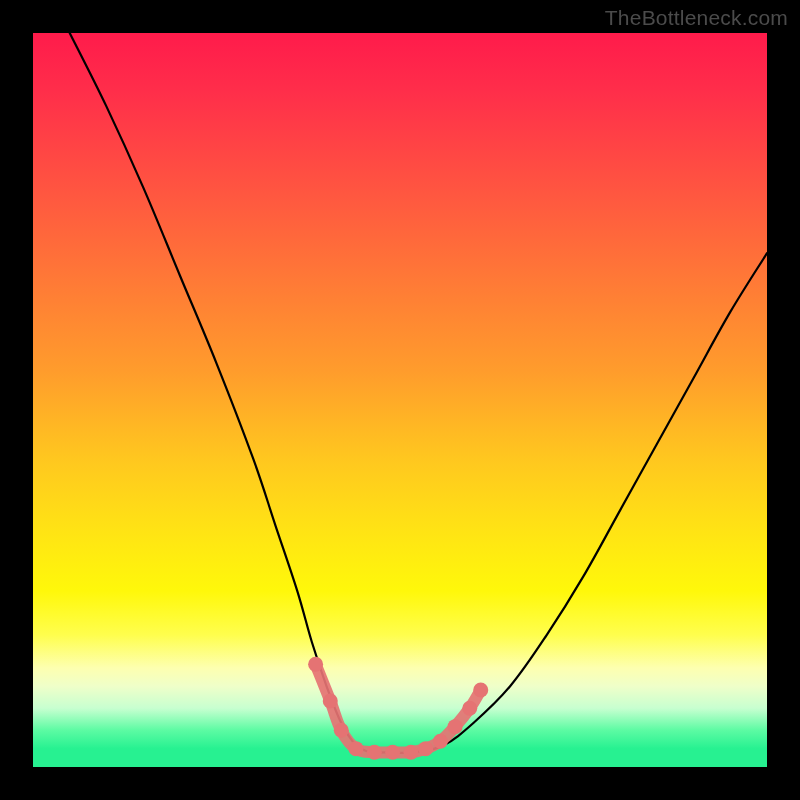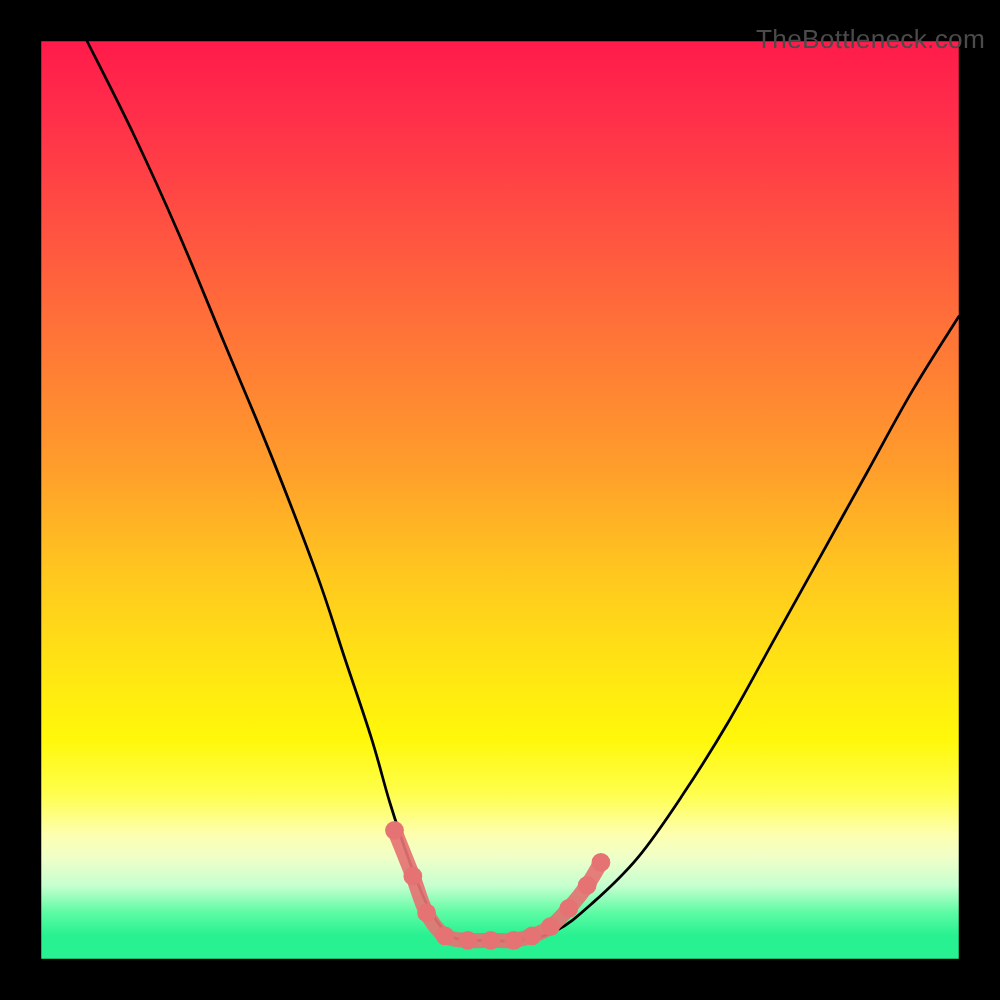--- a/index.html
+++ b/index.html
@@ -38,21 +38,21 @@
       #fdffb0 86.5%,
       #efffc9 89%,
       #c7ffd0 92%,
       #5cfba3 95%,
       #27f191 97.5%,
       #27f191 100%
     );
   }
   .watermark {
     position: absolute;
-    top: 20px;
+    top: 6px;
     right: 12px;
     color: #4b4b4b;
     font-size: 21px;
     letter-spacing: 0.2px;
     font-weight: 500;
     user-select: none;
   }
   svg.curve {
     position: absolute;
     left: 0;

